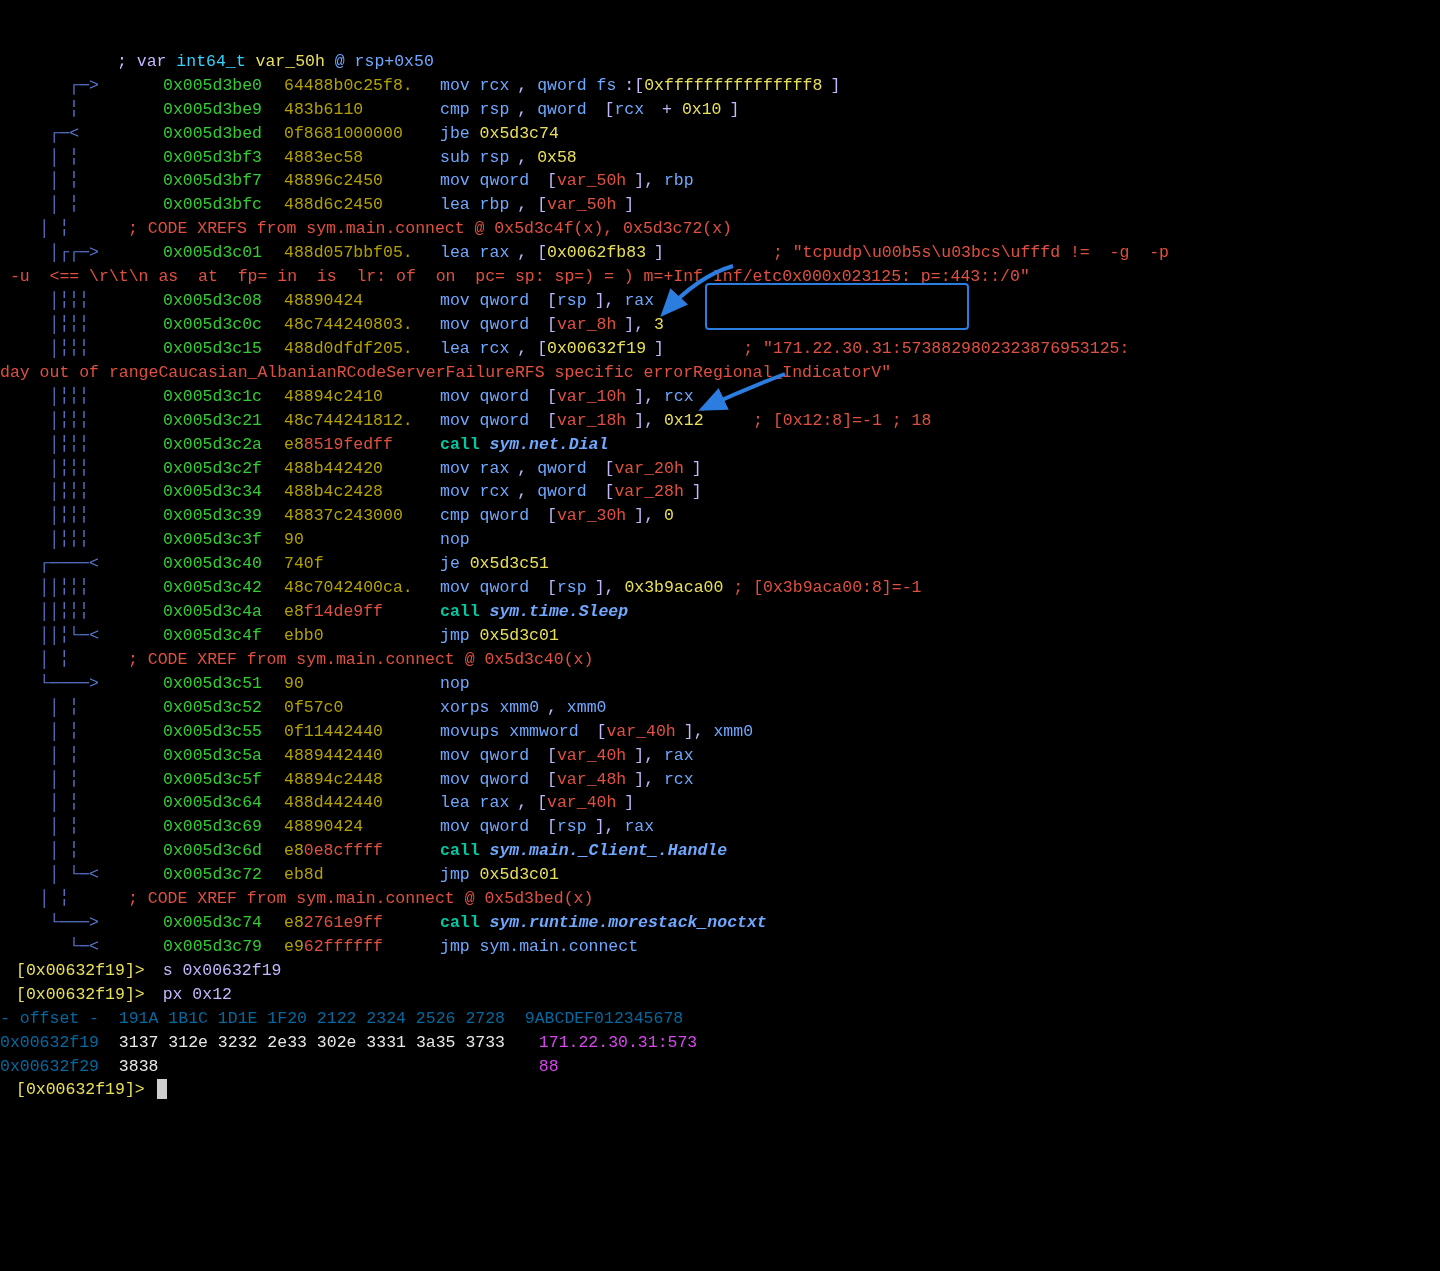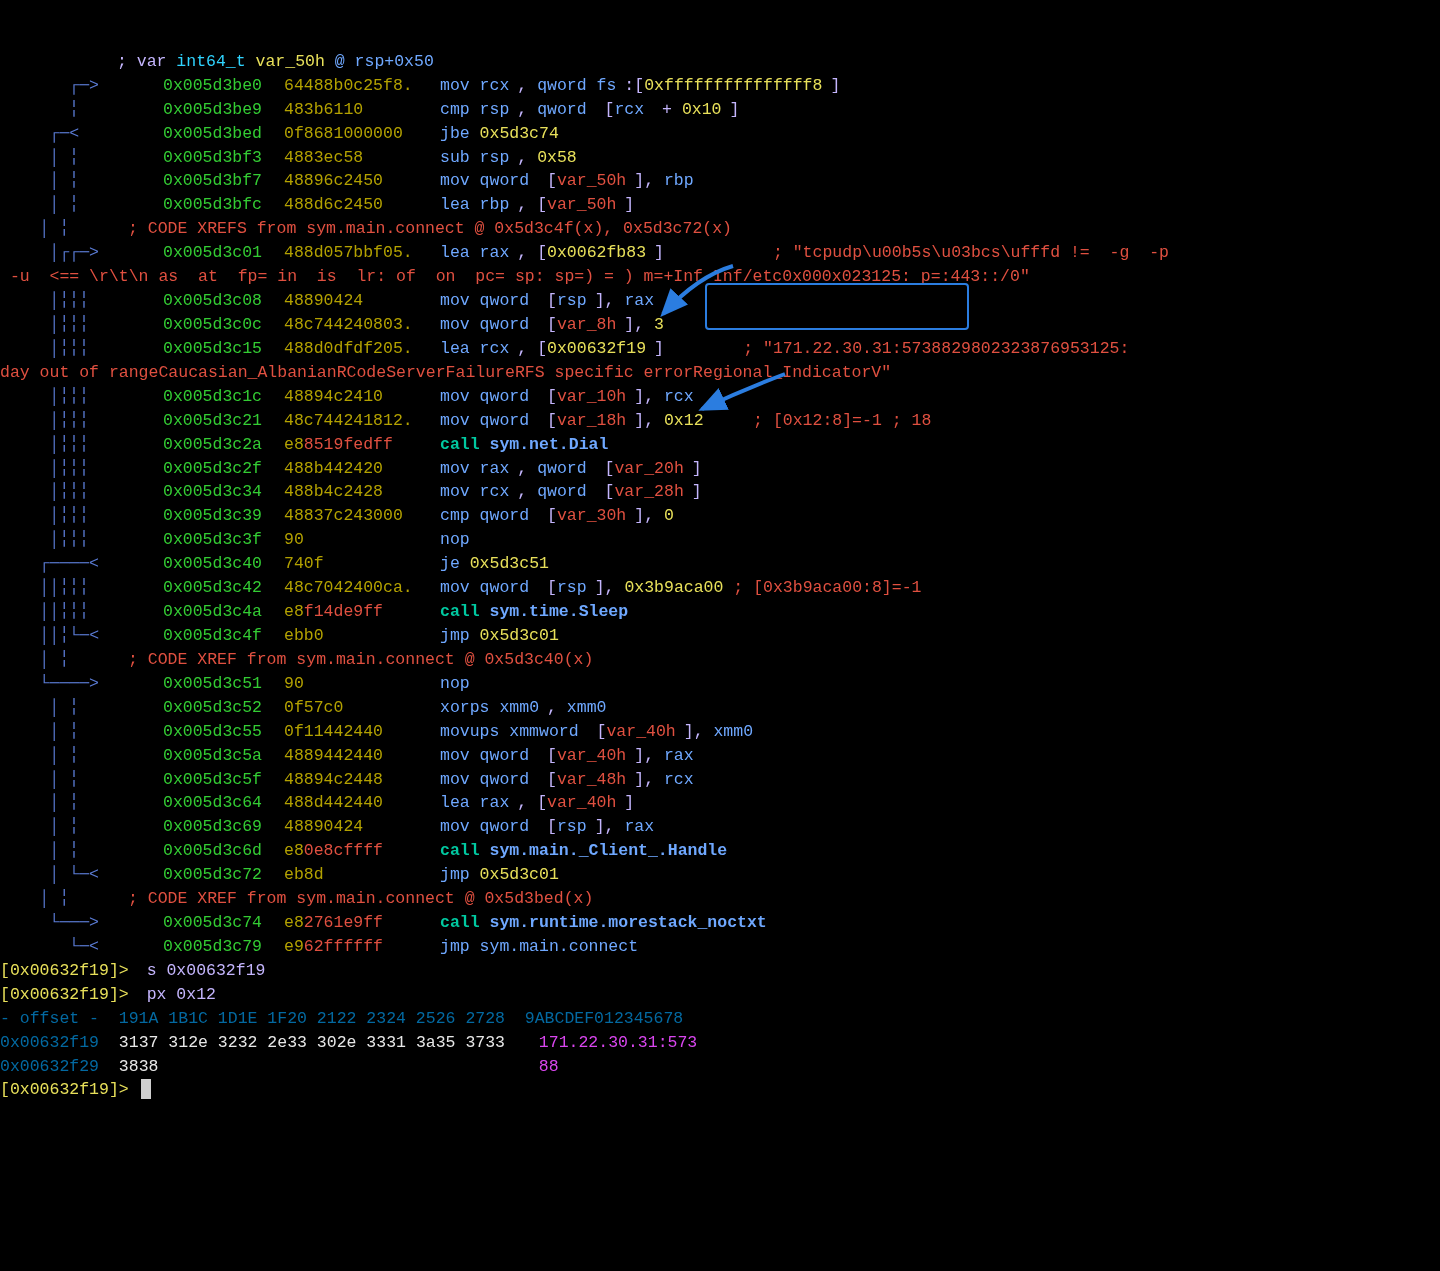--- a/index.html
+++ b/index.html
@@ -18,29 +18,29 @@
     position: relative;
     padding: 2px 0 0 0;
     white-space: pre;
   }
   .line { display: block; }
   .addr    { color: #33cc33; margin-left: 35px; }      
   .hex     { color: #b3a100; }      
   .hexwhite{ color: #e8e8e8; }
   .mnem    { color: #6fa8ff; }      
   .kw      { color: #00c8a0; font-weight: bold; } 
-  .fn      { color: #6fa8ff; font-weight: bold; }
+  .fn      { color: #6fa8ff; font-weight: bold; font-style: italic; }
   .num     { color: #e8e05a; }
   .red     { color: #e05040; }
   .cyan    { color: #2fd4ff; }
   .white   { color: #c4b5fd; margin-left: 8px; }
   .yellow  { color: #e8e05a; }
   .green   { color: #0369a1; }
   .orange  { color: #d946ef; }
-  .prompt  { color: #e8e05a; }
+  .prompt  { color: #e8e05a; padding-left: 16px; }
   .flowcol { color: #5a7bd4; }
 
   
   .c-flow  { display:inline-block; width: 128px; vertical-align: top; color:#5a7bd4; }
   .c-addr  { display:inline-block; width: 156px; vertical-align: top; }
   .c-hex   { display:inline-block; width: 156px; vertical-align: top; }
   .c-op    { display:inline-block; vertical-align: top; }
 
   
   .ann-box {

